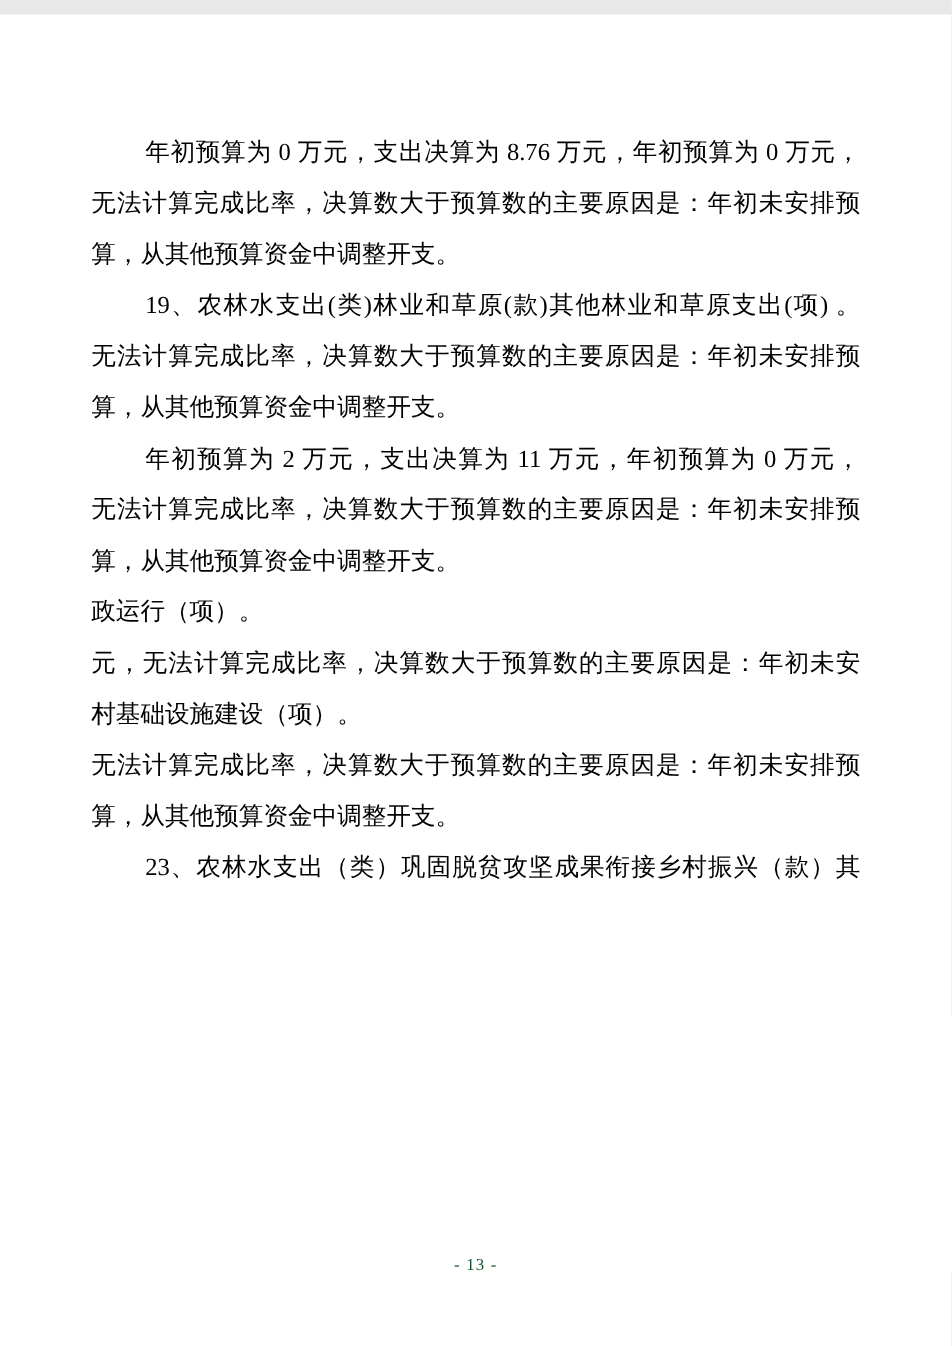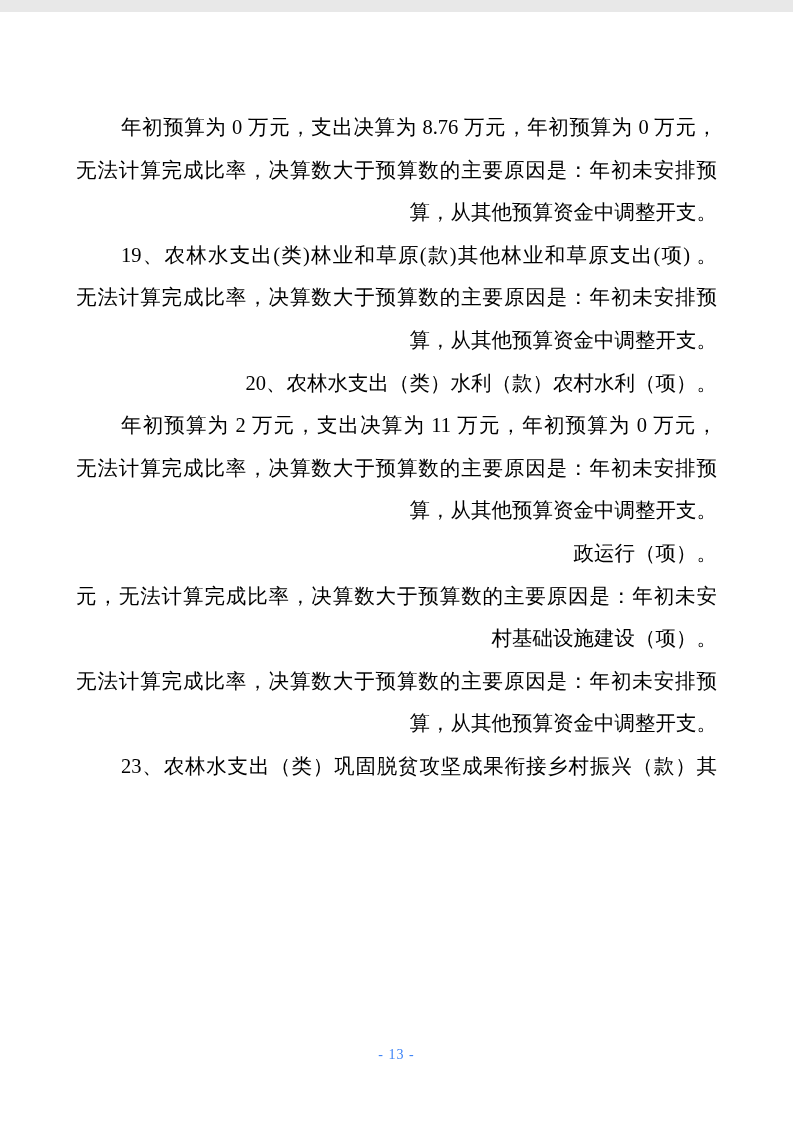--- a/index.html
+++ b/index.html
@@ -22,53 +22,52 @@
     left: 76px;
     top: 94px;
     width: 641px;
   }
   .text-line {
     font-size: 20.5px;
     height: 42.6px;
     line-height: 42.6px;
     white-space: normal;
     overflow: hidden;
-    text-align: right;
+    text-align: left;
     color: #000000;
   }
   .text-line.indent {
     padding-left: 45px;
   }
   .text-line.justify {
     text-align: justify;
     text-align-last: justify;
   }
   .page-footer {
     position: absolute;
     left: 0;
     top: 1035px;
     width: 793px;
     text-align: center;
     font-size: 14px;
     letter-spacing: 1px;
-    color: #3b82f6;
+    color: #14532d;
   }
 </style>
 </head>
 <body>
 
 <div class="page">
   <div class="doc-body">
       <div class="text-line indent justify">年初预算为 0 万元，支出决算为 8.76 万元，年初预算为 0 万元，</div>
       <div class="text-line justify">无法计算完成比率，决算数大于预算数的主要原因是：年初未安排预</div>
       <div class="text-line">算，从其他预算资金中调整开支。</div>
       <div class="text-line indent justify">19、农林水支出(类)林业和草原(款)其他林业和草原支出(项) 。</div>
       <div class="text-line justify">无法计算完成比率，决算数大于预算数的主要原因是：年初未安排预</div>
       <div class="text-line">算，从其他预算资金中调整开支。</div>
-      <div class="text-line indent">20、农林水支出（类）水利（款）农村水利（项）。</div>
       <div class="text-line indent justify">年初预算为 2 万元，支出决算为 11 万元，年初预算为 0 万元，</div>
       <div class="text-line justify">无法计算完成比率，决算数大于预算数的主要原因是：年初未安排预</div>
       <div class="text-line">算，从其他预算资金中调整开支。</div>
       <div class="text-line">政运行（项）。</div>
       <div class="text-line justify">元，无法计算完成比率，决算数大于预算数的主要原因是：年初未安</div>
       <div class="text-line">村基础设施建设（项）。</div>
       <div class="text-line justify">无法计算完成比率，决算数大于预算数的主要原因是：年初未安排预</div>
       <div class="text-line">算，从其他预算资金中调整开支。</div>
       <div class="text-line indent justify">23、农林水支出（类）巩固脱贫攻坚成果衔接乡村振兴（款）其</div>
     </div>

